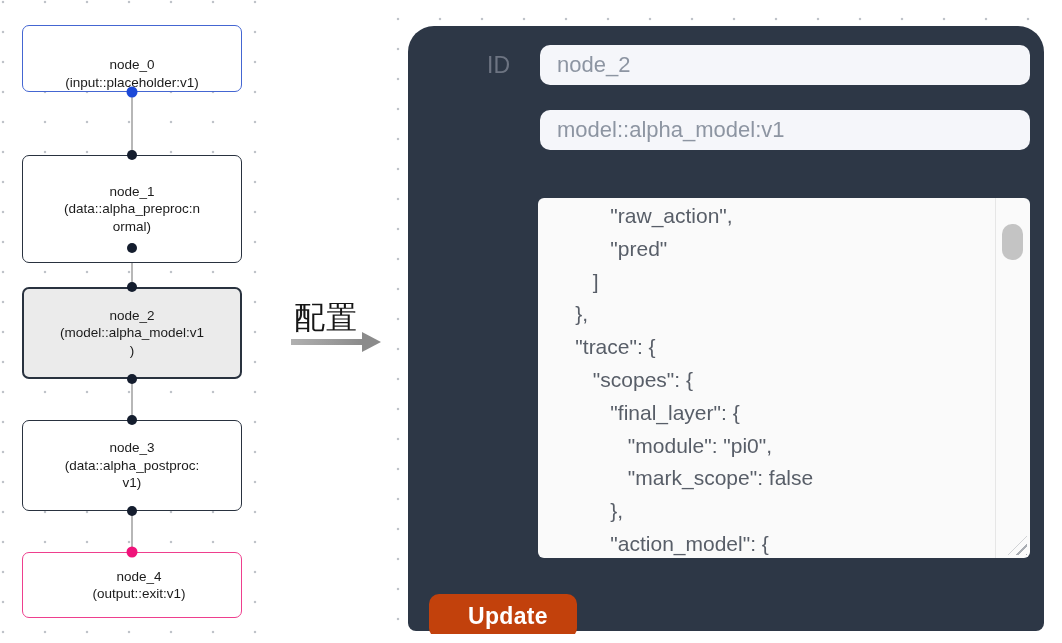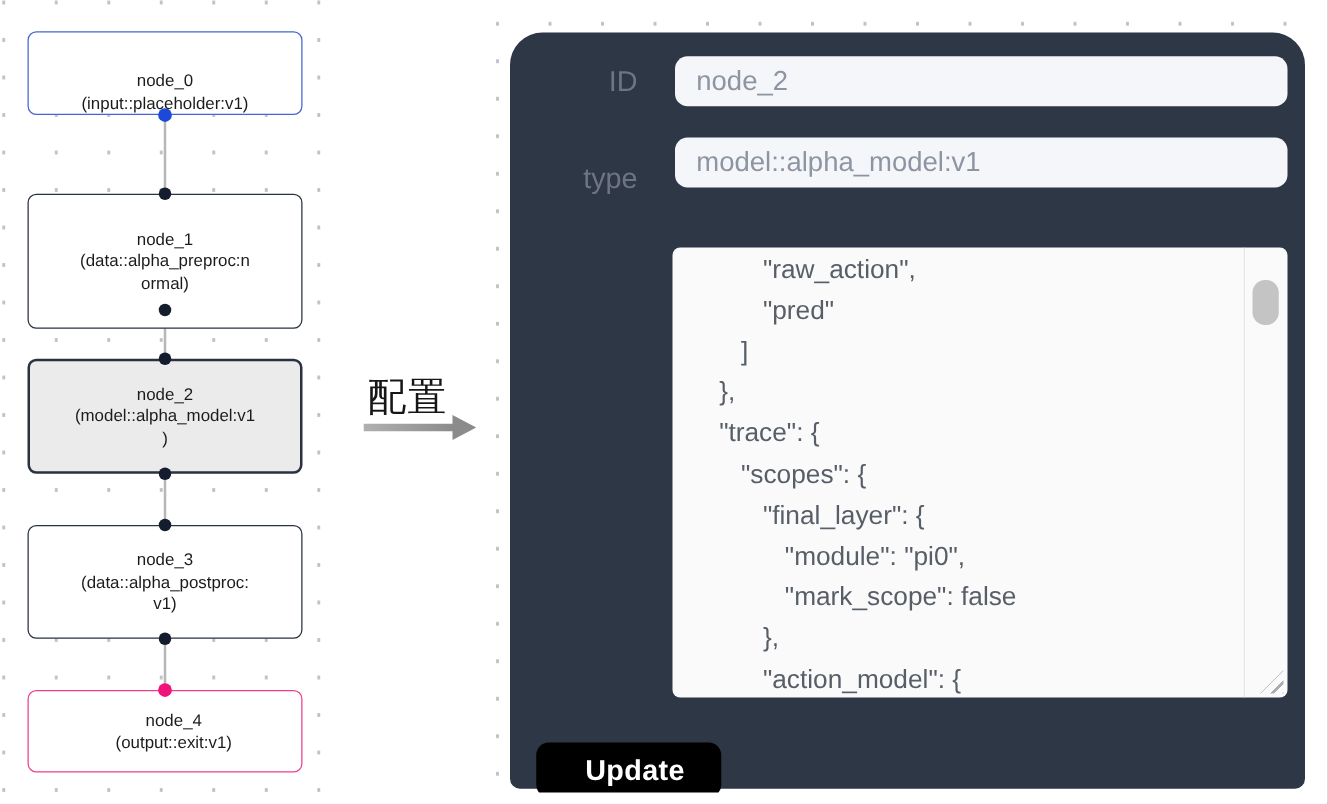--- a/index.html
+++ b/index.html
@@ -69,21 +69,21 @@
   .config-text { position:absolute; left:14px; top:2px; white-space:pre; font-size:21px;
     line-height:32.8px; color:#585e68; }
   .sb-sep   { position:absolute; right:34px; top:0; width:1px; height:100%; background:#e6e6e6; }
   .sb-thumb { position:absolute; right:7px; top:26px; width:21px; height:36px;
     background:#c4c4c4; border-radius:10px; }
   .resize-handle { position:absolute; right:3px; bottom:3px; width:19px; height:19px;
     background:repeating-linear-gradient(135deg,transparent 0 5px,#a9adb3 5px 7px);
     clip-path:polygon(100% 0,100% 100%,0 100%); }
 
   .update-btn { position:absolute; left:21px; top:568px; width:148px; height:44px;
-    background:#000000; border:none; border-radius:10px; color:#fff; font-size:23px;
+    background:#c2410c; border:none; border-radius:10px; color:#fff; font-size:23px;
     font-weight:700; letter-spacing:.3px; font-family:inherit; display:flex;
     align-items:center; justify-content:center; cursor:pointer;padding-left:10px; }
 </style>
 </head>
 <body>
 
 <div class="stage">
 
   <div class="canvas-left">
 
@@ -133,21 +133,20 @@
   <div class="annot-label">配置</div>
   <div class="arrow-shaft"></div>
   <div class="arrow-head"></div>
 
   <div class="canvas-right">
     <div class="panel">
 
       <div class="f-label" id="label-id">ID</div>
       <input class="f-input" id="input-id" type="text" value="node_2" style="">
 
-      <div class="f-label" id="label-type">type</div>
       <input class="f-input" id="input-type" type="text" value="model::alpha_model:v1" style="">
 
 
       <div class="config-box">
         <div class="config-text">          "raw_action",
           "pred"
        ]
     },
     "trace": {
        "scopes": {

